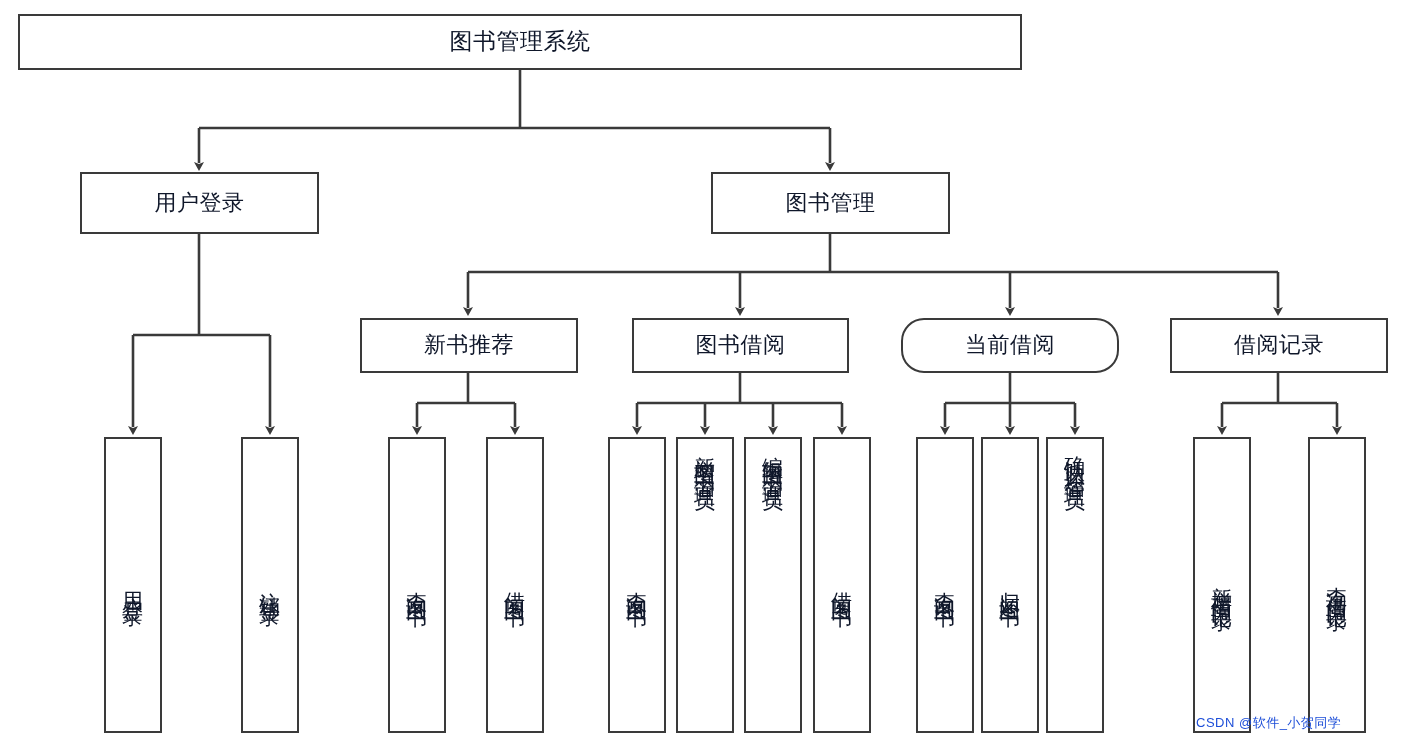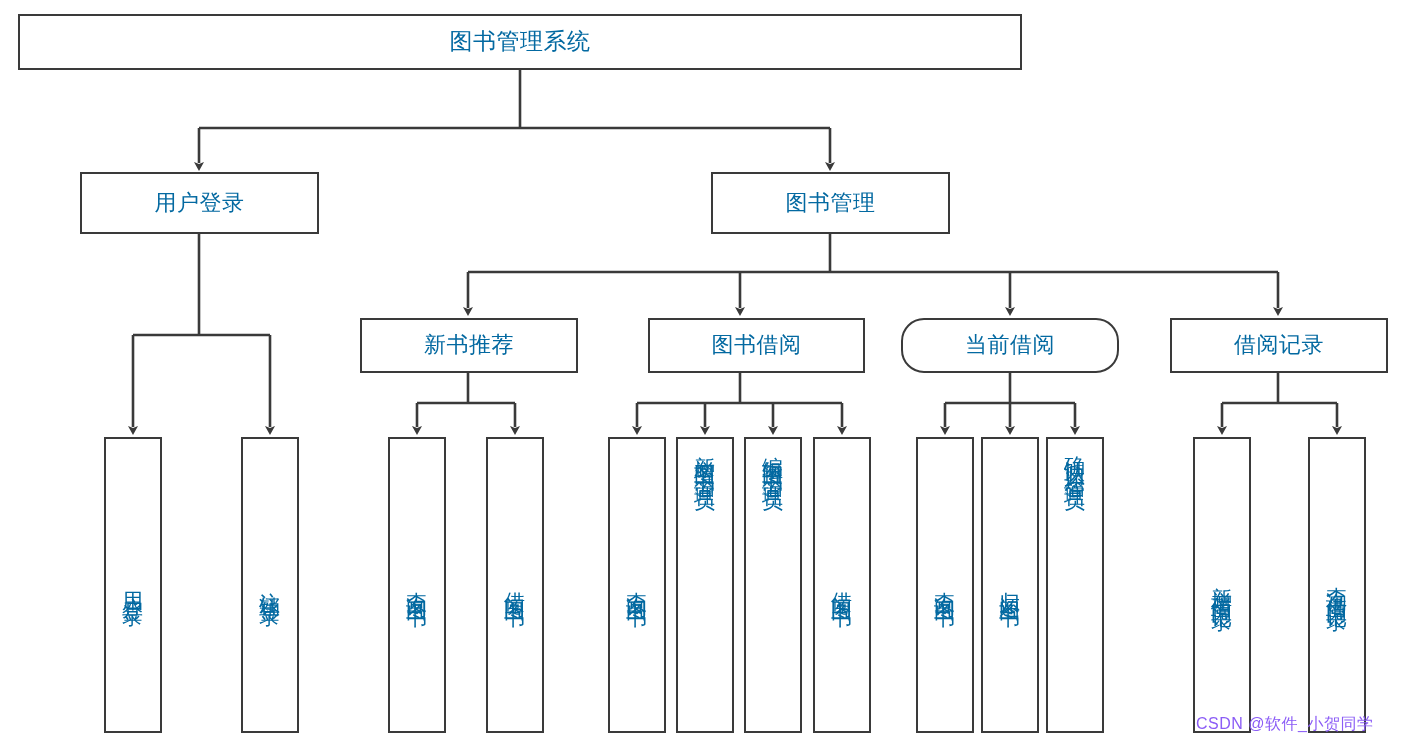--- a/index.html
+++ b/index.html
@@ -33,21 +33,21 @@
     display: flex;
     align-items: center;
     justify-content: center;
     color: #2b2b2b;
   }
   .node-label {
     font-size: 22px;
     line-height: 1.12;
     letter-spacing: 0.5px;
     white-space: nowrap;
-    color: #0369a1;
+    color: #0f172a;
   }
   .node.root .node-label { font-size: 23px; }
   .node.lvl1 .node-label { font-size: 22px; }
   .node.lvl2 .node-label { font-size: 22px; }
   
   .node.leaf {
     align-items: flex-start;
     justify-content: center;
     padding-top: 0;
   }
@@ -58,22 +58,22 @@
     letter-spacing: 5px;
     line-height: 1;
     white-space: nowrap;
     height: auto;
   }
   .node.leaf.vcenter {
     align-items: center;
   }
   .watermark {
     position: absolute;
-    font-size: 16px;
-    color: #8b5cf6;
+    font-size: 13px;
+    color: #1d4ed8;
     letter-spacing: 0.5px;
     white-space: nowrap;
     user-select: none;
   }
 </style>
 </head>
 <body>
 
 <div id="canvas">
 
@@ -134,21 +134,21 @@
   <div class="node lvl1" style="left:80px; top:172px; width:239px; height:62px;">
     <span class="node-label">用户登录</span>
   </div>
   <div class="node lvl1" style="left:711px; top:172px; width:239px; height:62px;">
     <span class="node-label">图书管理</span>
   </div>
 
   <div class="node lvl2" style="left:360px; top:318px; width:218px; height:55px;">
     <span class="node-label">新书推荐</span>
   </div>
-  <div class="node lvl2" style="left:632px; top:318px; width:217px; height:55px;margin-left:16px;">
+  <div class="node lvl2" style="left:632px; top:318px; width:217px; height:55px;">
     <span class="node-label">图书借阅</span>
   </div>
   <div class="node lvl2" style="left:901px; top:318px; width:218px; height:55px;border-radius:23px;">
     <span class="node-label">当前借阅</span>
   </div>
   <div class="node lvl2" style="left:1170px; top:318px; width:218px; height:55px;text-align:right;">
     <span class="node-label">借阅记录</span>
   </div>
 
   <div class="node leaf vcenter" style="left:104px; top:437px; width:58px; height:296px;">

